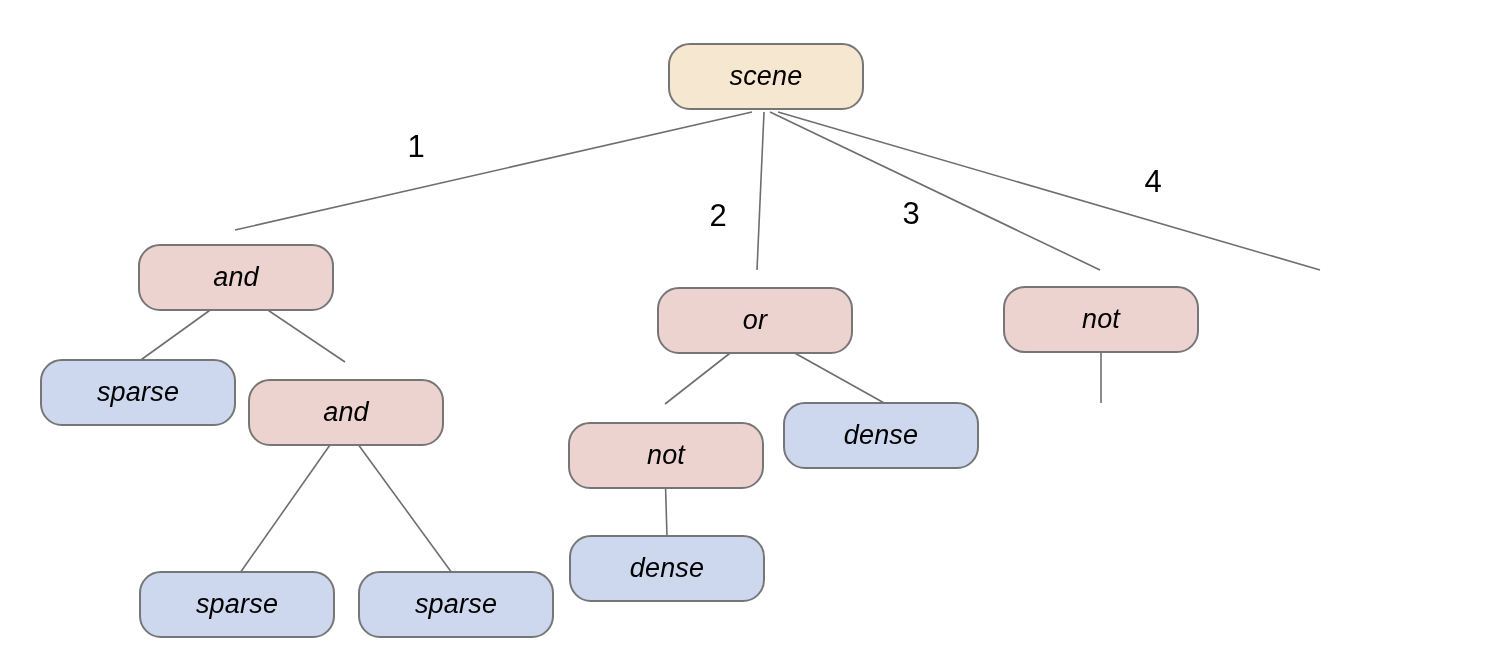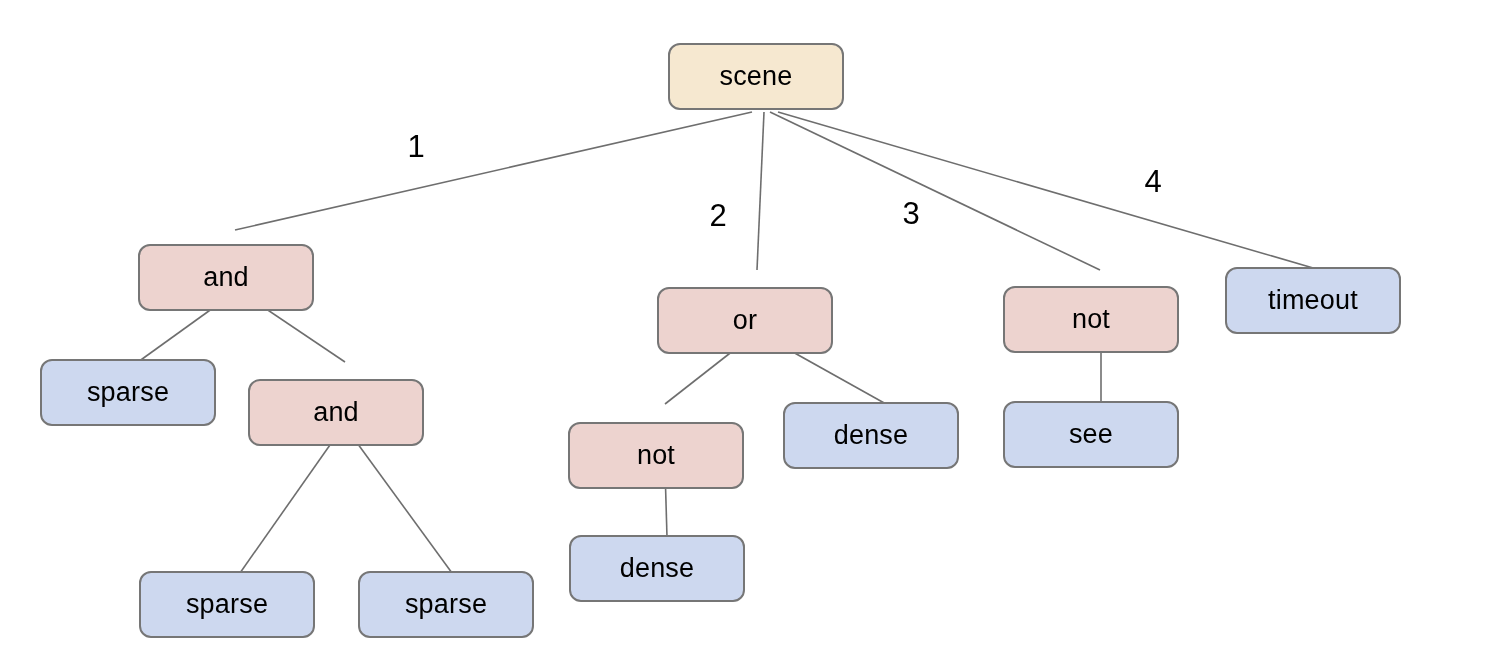--- a/index.html
+++ b/index.html
@@ -27,30 +27,31 @@
     position: absolute;
     left: 0; top: 0;
     width: 1495px; height: 662px;
   }
   .edges-svg line {
     stroke: var(--edge-line);
     stroke-width: 1.6;
   }
   .node {
     position: absolute;
-    width: 176px;
+    width: 196px;
     height: 67px;
     border: 2px solid var(--node-border);
-    border-radius: 12px;
+    border-radius: 22px;
     display: flex;
     align-items: center;
     justify-content: center;
     font-size: 27px;
     color: var(--text);
     letter-spacing: 0.2px;
+    font-style: italic;
   }
   .node.root     { background: var(--root-fill); }
   .node.operator { background: var(--operator-fill); margin-top: 20px; }
   .node.leaf     { background: var(--leaf-fill); }
   .edge-label {
     position: absolute;
     transform: translate(-50%, -50%);
     font-size: 31px;
     color: var(--text);
   }
@@ -99,25 +100,23 @@
   <div class="edge-label el-1">1</div>
   <div class="edge-label el-2">2</div>
   <div class="edge-label el-3">3</div>
   <div class="edge-label el-4">4</div>
 
   <div class="node root n-scene">scene</div>
 
   <div class="node operator n-and1">and</div>
   <div class="node operator n-or1">or</div>
   <div class="node operator n-not1">not</div>
-  <div class="node leaf n-timeout">timeout</div>
 
   <div class="node leaf n-sparse1">sparse</div>
   <div class="node operator n-and2">and</div>
   <div class="node operator n-not2">not</div>
   <div class="node leaf n-dense1">dense</div>
-  <div class="node leaf n-see">see</div>
 
   <div class="node leaf n-dense2">dense</div>
   <div class="node leaf n-sparse2">sparse</div>
   <div class="node leaf n-sparse3">sparse</div>
 
 </div>
 
 </body></html>

